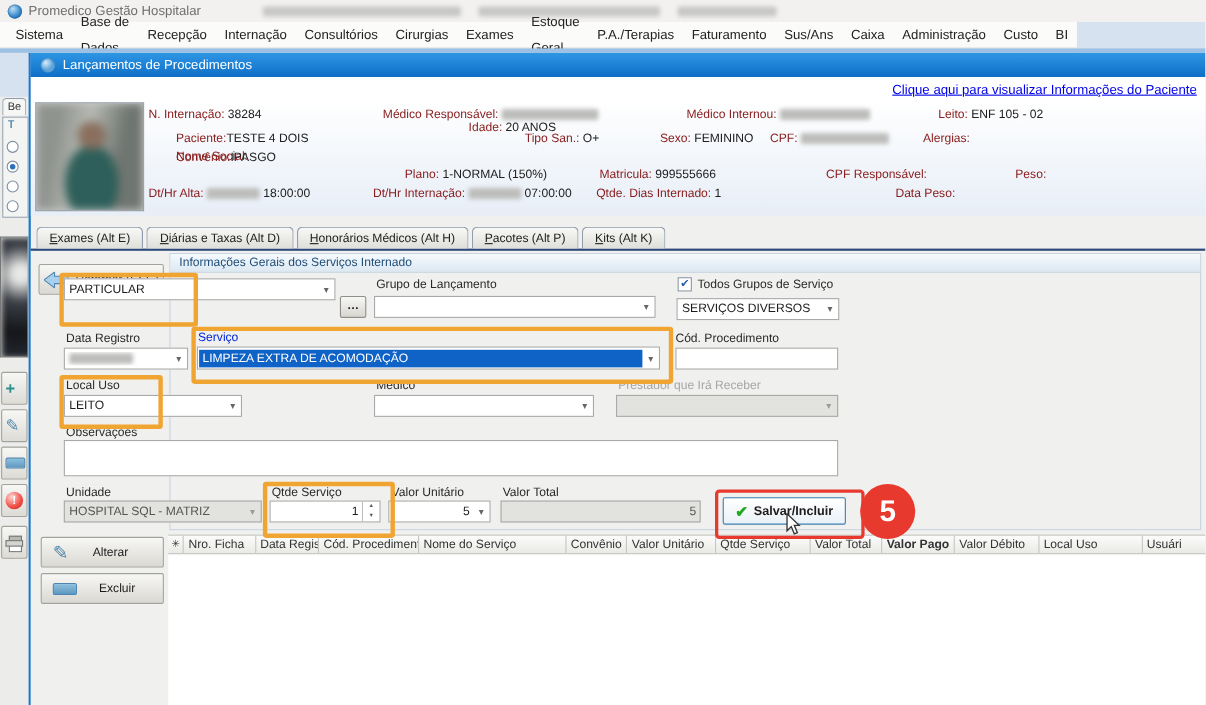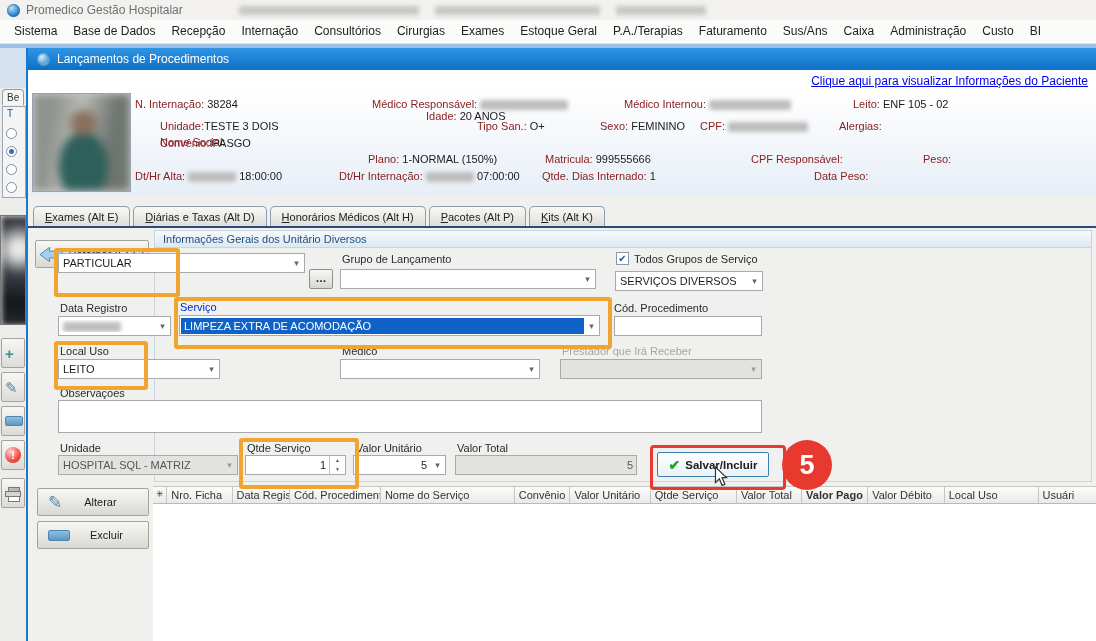--- a/index.html
+++ b/index.html
@@ -4,21 +4,21 @@
 <style>
   html,body{margin:0;padding:0;}
   body{font-family:"Liberation Sans",sans-serif;font-size:11px;color:#1c1c1c;}
   #screen{position:relative;width:1096px;height:641px;overflow:hidden;background:#d6e2f0;}
   .abs{position:absolute;}
   
   .os-titlebar{left:0;top:0;width:1096px;height:20px;background:#f2f1ef;display:flex;align-items:center;}
   .app-ico{width:13px;height:13px;border-radius:50%;background:radial-gradient(circle at 35% 30%,#bfe0f5,#3e8ed0 55%,#15589c);margin:0 6px 0 7px;box-shadow:inset 0 0 2px #0c4c8a;}
   .os-title{color:#6f6f6f;font-size:12px;}
   .blurbar{height:9px;border-radius:2px;background:#c7c7c5;filter:blur(2px);}
-  .menubar{left:0;top:20px;width:1096px;height:24px;background:#fbfbfa;display:flex;align-items:center;padding-left:6px;box-sizing:border-box;border-bottom:1px solid #e3e3e1;}
+  .menubar{left:0;top:20px;width:979px;height:24px;background:#fbfbfa;display:flex;align-items:center;padding-left:6px;box-sizing:border-box;border-bottom:1px solid #e3e3e1;}
   .menu-item{padding:0 8px;font-size:12px;color:#222;line-height:23px;cursor:default;}
   .mdi-strip{left:0;top:44px;width:1096px;height:4px;background:#9dc1e4;}
   
   .bgwin{left:0;top:88px;width:26px;height:553px;background:#ececea;}
   .bg-tab{left:2px;top:89px;width:22px;height:16px;background:#f6f6f4;border:1px solid #8e9cac;border-bottom:none;border-radius:4px 4px 0 0;font-size:10px;padding-left:4px;line-height:16px;box-sizing:border-box;color:#333;}
   .bg-group{left:2px;top:106px;width:24px;height:92px;border:1px solid #9aa6b4;background:#f4f4f2;box-sizing:border-box;}
   .bg-group-lbl{left:7px;top:108px;font-size:10px;color:#0a5a8a;}
   .radio{width:11px;height:11px;border:1px solid #7d8da0;border-radius:50%;background:#fff;box-sizing:border-box;}
   .radio.sel::after{content:"";display:block;width:5px;height:5px;border-radius:50%;background:#2d6fbd;margin:2px 0 0 2px;}
   .bg-photo{left:0;top:215px;width:26px;height:110px;overflow:hidden;border:1px solid #777;box-sizing:border-box;}
@@ -161,25 +161,25 @@
     <div class="abs link-row">
       <span class="pat-link">Clique aqui para visualizar Informações do Paciente</span>
     </div>
 
     <div class="abs pat-panel">
       <div class="abs photo-frame">
           <div class="photo-person"></div>
         </div>
 
       <span class="abs" style="left:107px;top:8px;"><span class="plbl">N. Internação:</span> <span class="pval">38284</span></span>
-      <span class="abs" style="left:344px;top:8px;"><span class="plbl">Médico Responsável:</span> <span class="redact" style="width:88px;"></span></span>
+      <span class="abs" style="left:320px;top:8px;"><span class="plbl">Médico Responsável:</span> <span class="redact" style="width:88px;"></span></span>
       <span class="abs" style="left:596px;top:8px;"><span class="plbl">Médico Internou:</span> <span class="redact" style="width:82px;"></span></span>
       <span class="abs" style="left:825px;top:8px;"><span class="plbl">Leito:</span> <span class="pval">ENF 105 - 02</span></span>
 
-      <span class="abs" style="left:132px;top:30px;"><span class="plbl">Unidade:</span><span class="pval">TESTE 3 DOIS</span></span>
+      <span class="abs" style="left:132px;top:30px;"><span class="plbl">Paciente:</span><span class="pval">TESTE 4 DOIS</span></span>
       <span class="abs" style="left:363px;top:20px;margin-left:35px;"><span class="plbl">Idade:</span> <span class="pval">20 ANOS</span></span>
       <span class="abs" style="left:449px;top:30px;"><span class="plbl">Tipo San.:</span> <span class="pval">O+</span></span>
       <span class="abs" style="left:551px;top:30px;margin-left:21px;"><span class="plbl">Sexo:</span> <span class="pval">FEMININO</span></span>
       <span class="abs" style="left:672px;top:30px;"><span class="plbl">CPF:</span> <span class="redact" style="width:80px;"></span></span>
       <span class="abs" style="left:811px;top:30px;"><span class="plbl">Alergias:</span></span>
 
       <span class="abs" style="left:132px;top:46px;"><span class="plbl">Nome Social:</span></span>
 
       <span class="abs" style="left:132px;top:47px;"><span class="plbl">Convênio:</span><span class="pval">IPASGO</span></span>
       <span class="abs" style="left:340px;top:63px;"><span class="plbl">Plano:</span> <span class="pval">1-NORMAL (150%)</span></span>
@@ -223,21 +223,21 @@
       <div class="abs tool-btn" style="left:9px;top:260px;width:112px;height:28px;justify-content:flex-start;padding-left:10px;gap:22px;">
         <span class="pencil-ico" style="font-size:17px;">✎</span>
         <span>Alterar</span>
       </div>
       <div class="abs tool-btn" style="left:9px;top:293px;width:112px;height:28px;justify-content:flex-start;padding-left:10px;gap:20px;">
         <span class="minus-ico" style="width:20px;height:9px;"></span>
         <span>Excluir</span>
       </div>
 
       <div class="abs groupbox">
-        <div class="abs group-hdr">Informações Gerais dos Unitário Diversos</div>
+        <div class="abs group-hdr">Informações Gerais dos Serviços Internado</div>
       </div>
 
       <span class="abs flbl" style="left:32px;top:25px;">Convênio (F5)</span>
       <span class="abs flbl" style="left:314px;top:25px;">Grupo de Lançamento</span>
       <div class="abs checkbox" style="left:588px;top:24px;"><span>✔</span></div>
       <span class="abs flbl" style="left:606px;top:25px;">Todos Grupos de Serviço</span>
 
       <div class="abs combo" style="left:30px;top:25px;width:247px;">
         <span class="val">PARTICULAR</span>
         <span class="arr">▾</span>

